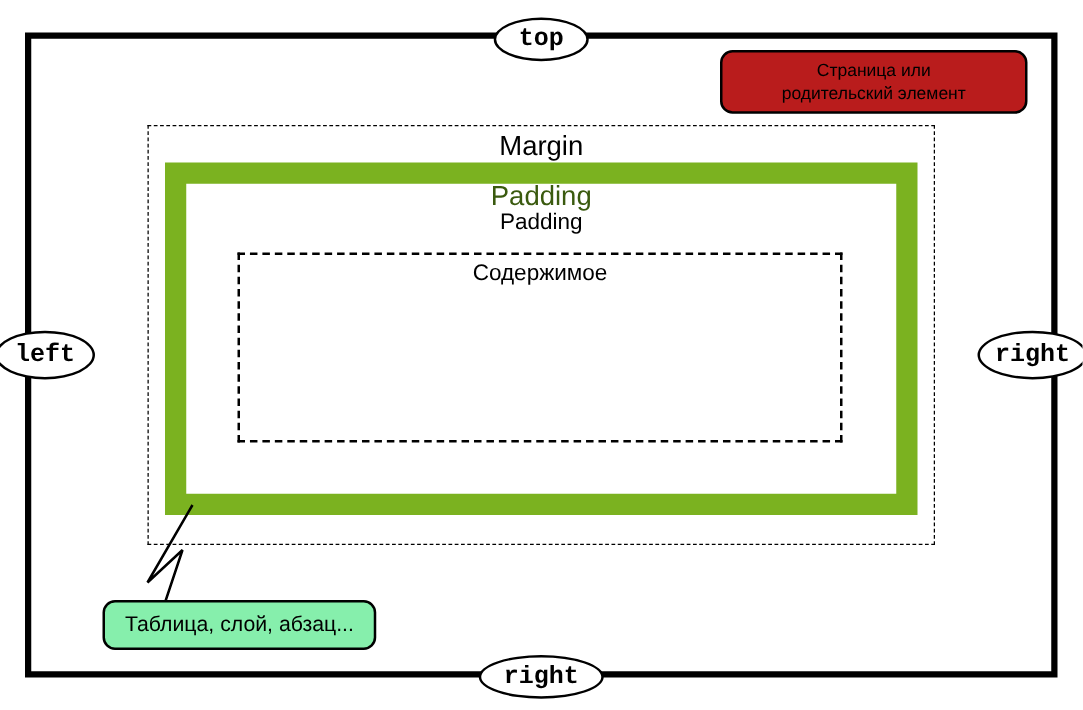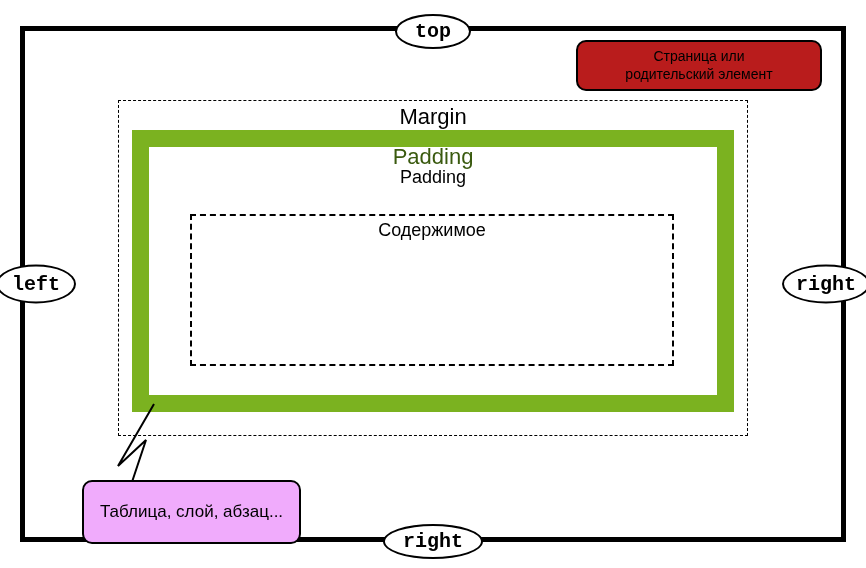--- a/index.html
+++ b/index.html
@@ -97,39 +97,38 @@
   }
 
   .content-box {
     position: absolute;
     left: 190px;
     top: 202px;
     width: 484px;
     height: 152px;
     border: 2px dashed #000;
     z-index: 4;
-    margin-top: 12px;
   }
   .content-label {
     position: absolute;
     left: 50%;
     top: 4px;
     transform: translateX(-50%);
     font-size: 18px;
   }
 
   .table-callout {
     position: absolute;
     left: 82px;
     top: 480px;
     border: 2px solid #000;
     border-radius: 10px;
-    background: #f0abfc;
+    background: #86efac;
     font-size: 17px;
-    padding: 20px 16px;
+    padding: 8px 16px;
     z-index: 12;
   }
   .speech-tail {
     position: absolute;
     z-index: 11;
   }
 </style>
 </head>
 <body>
 

